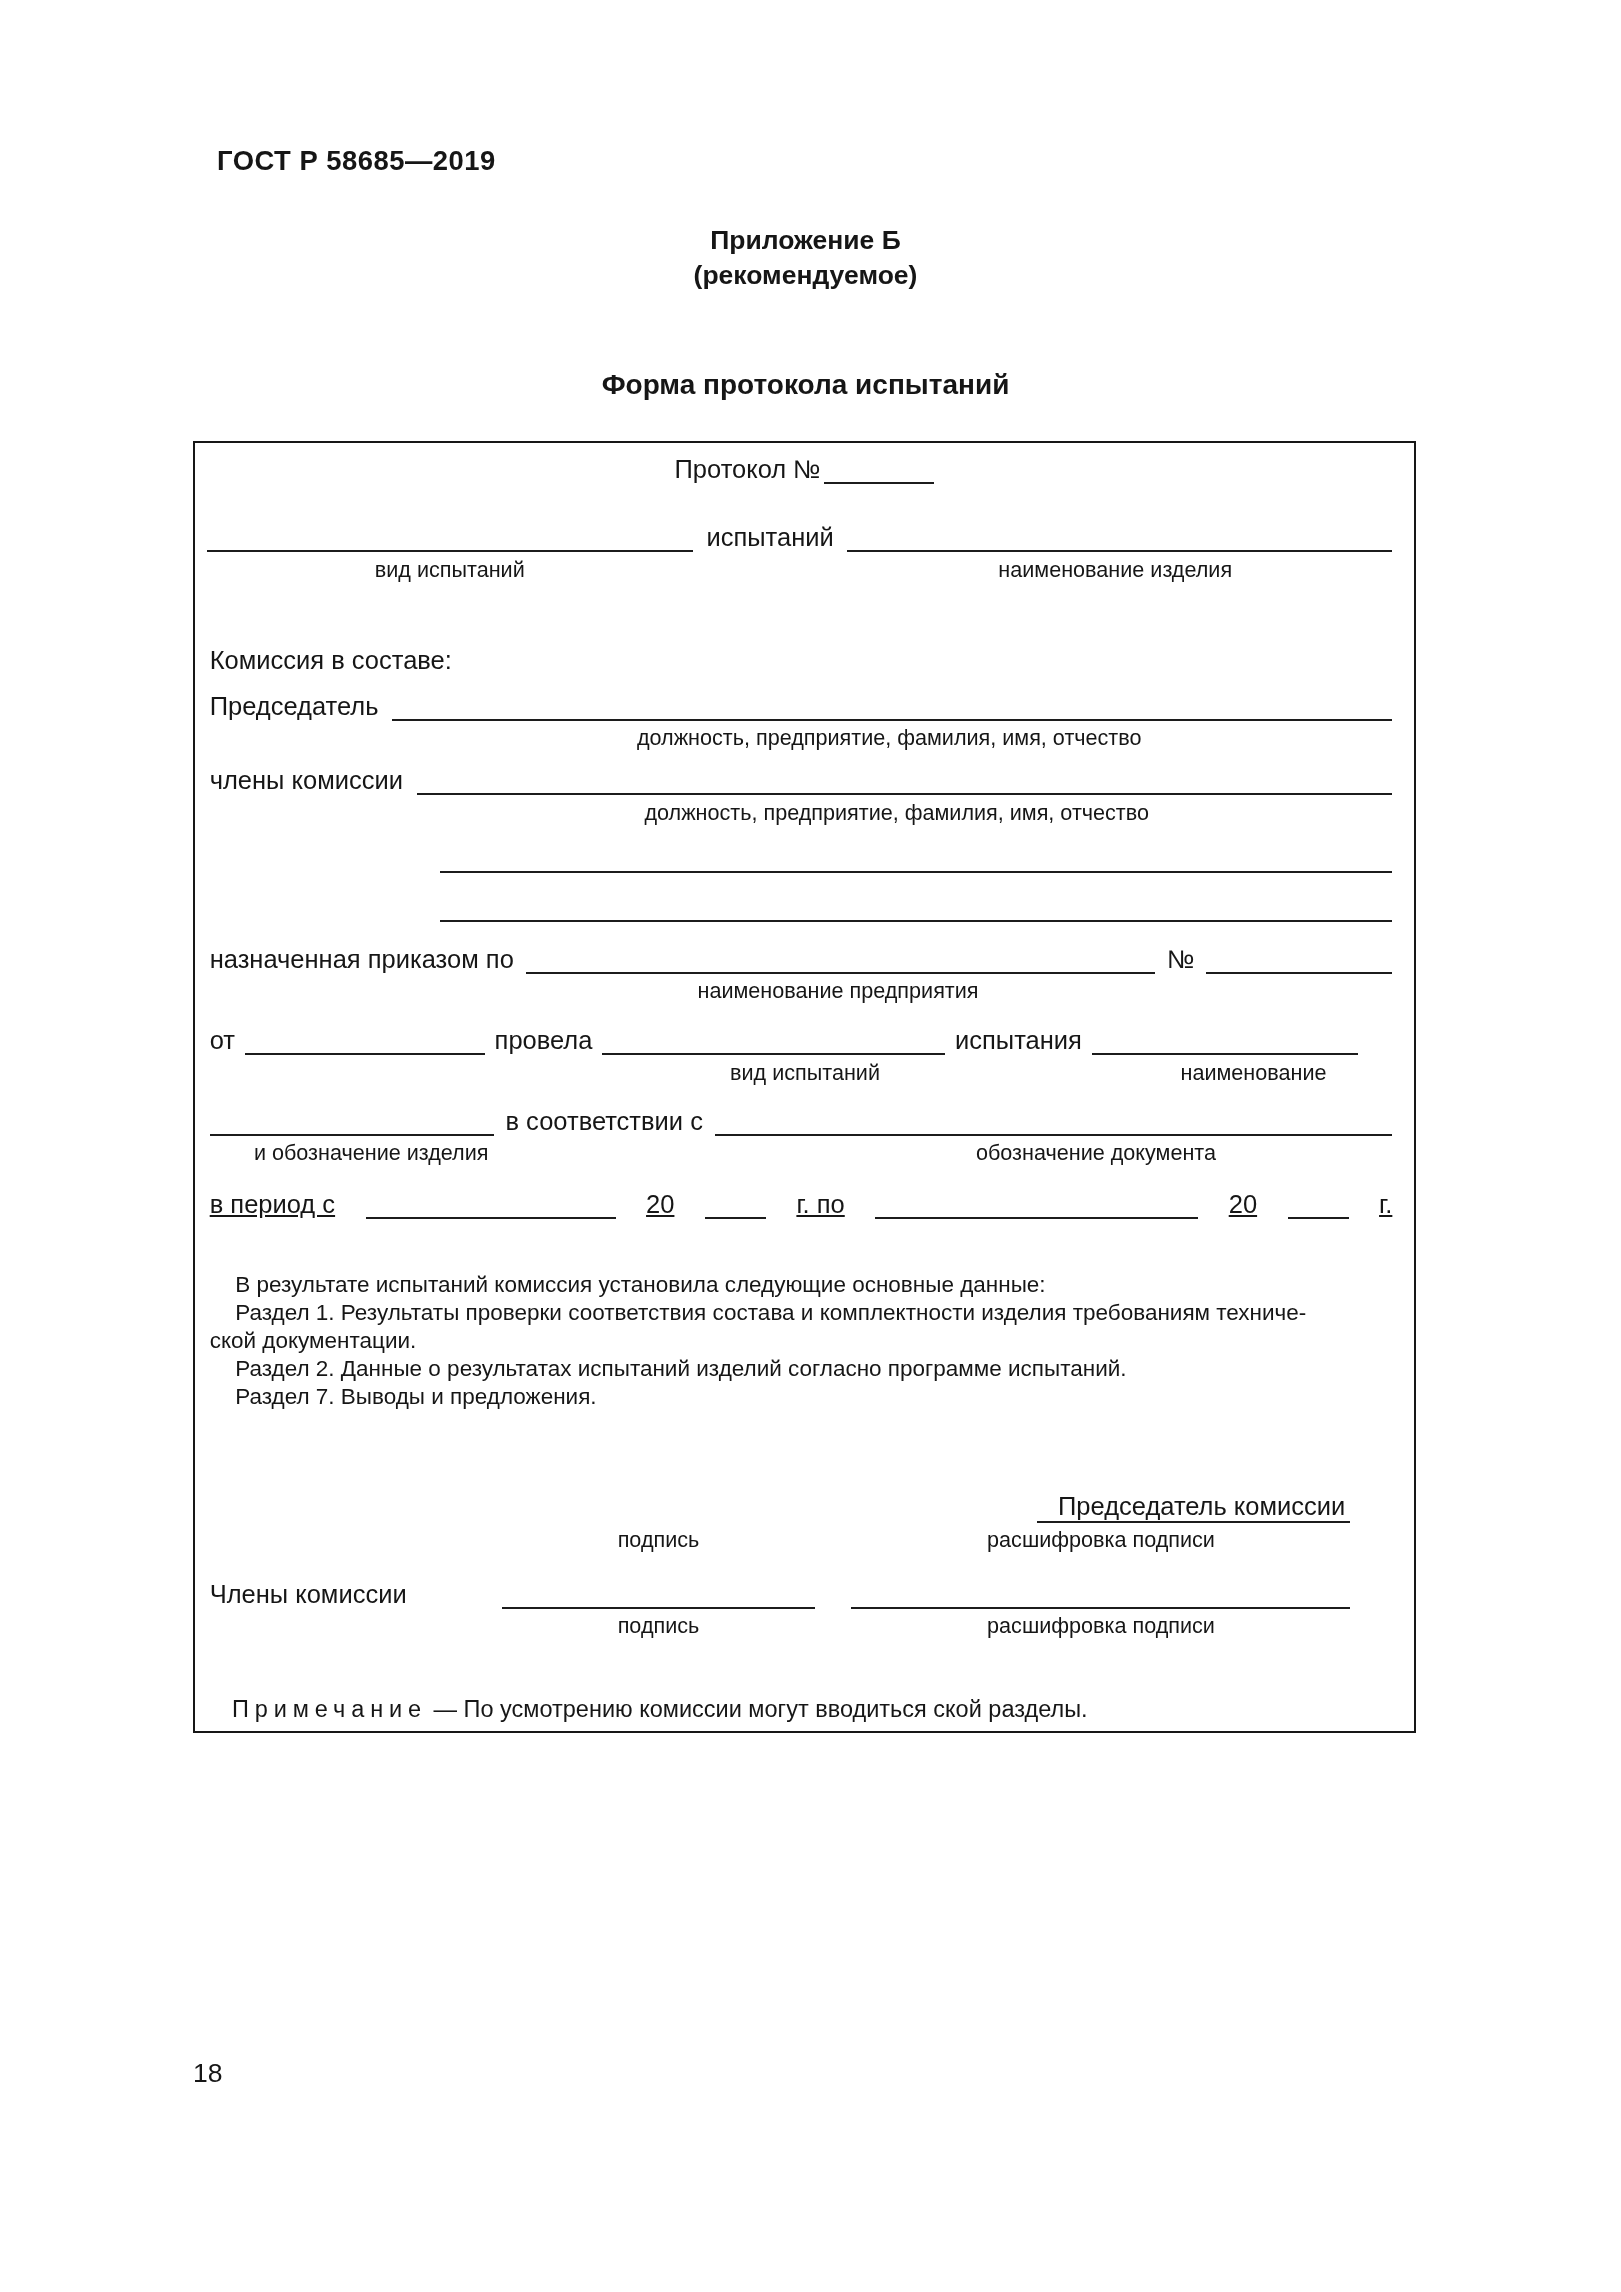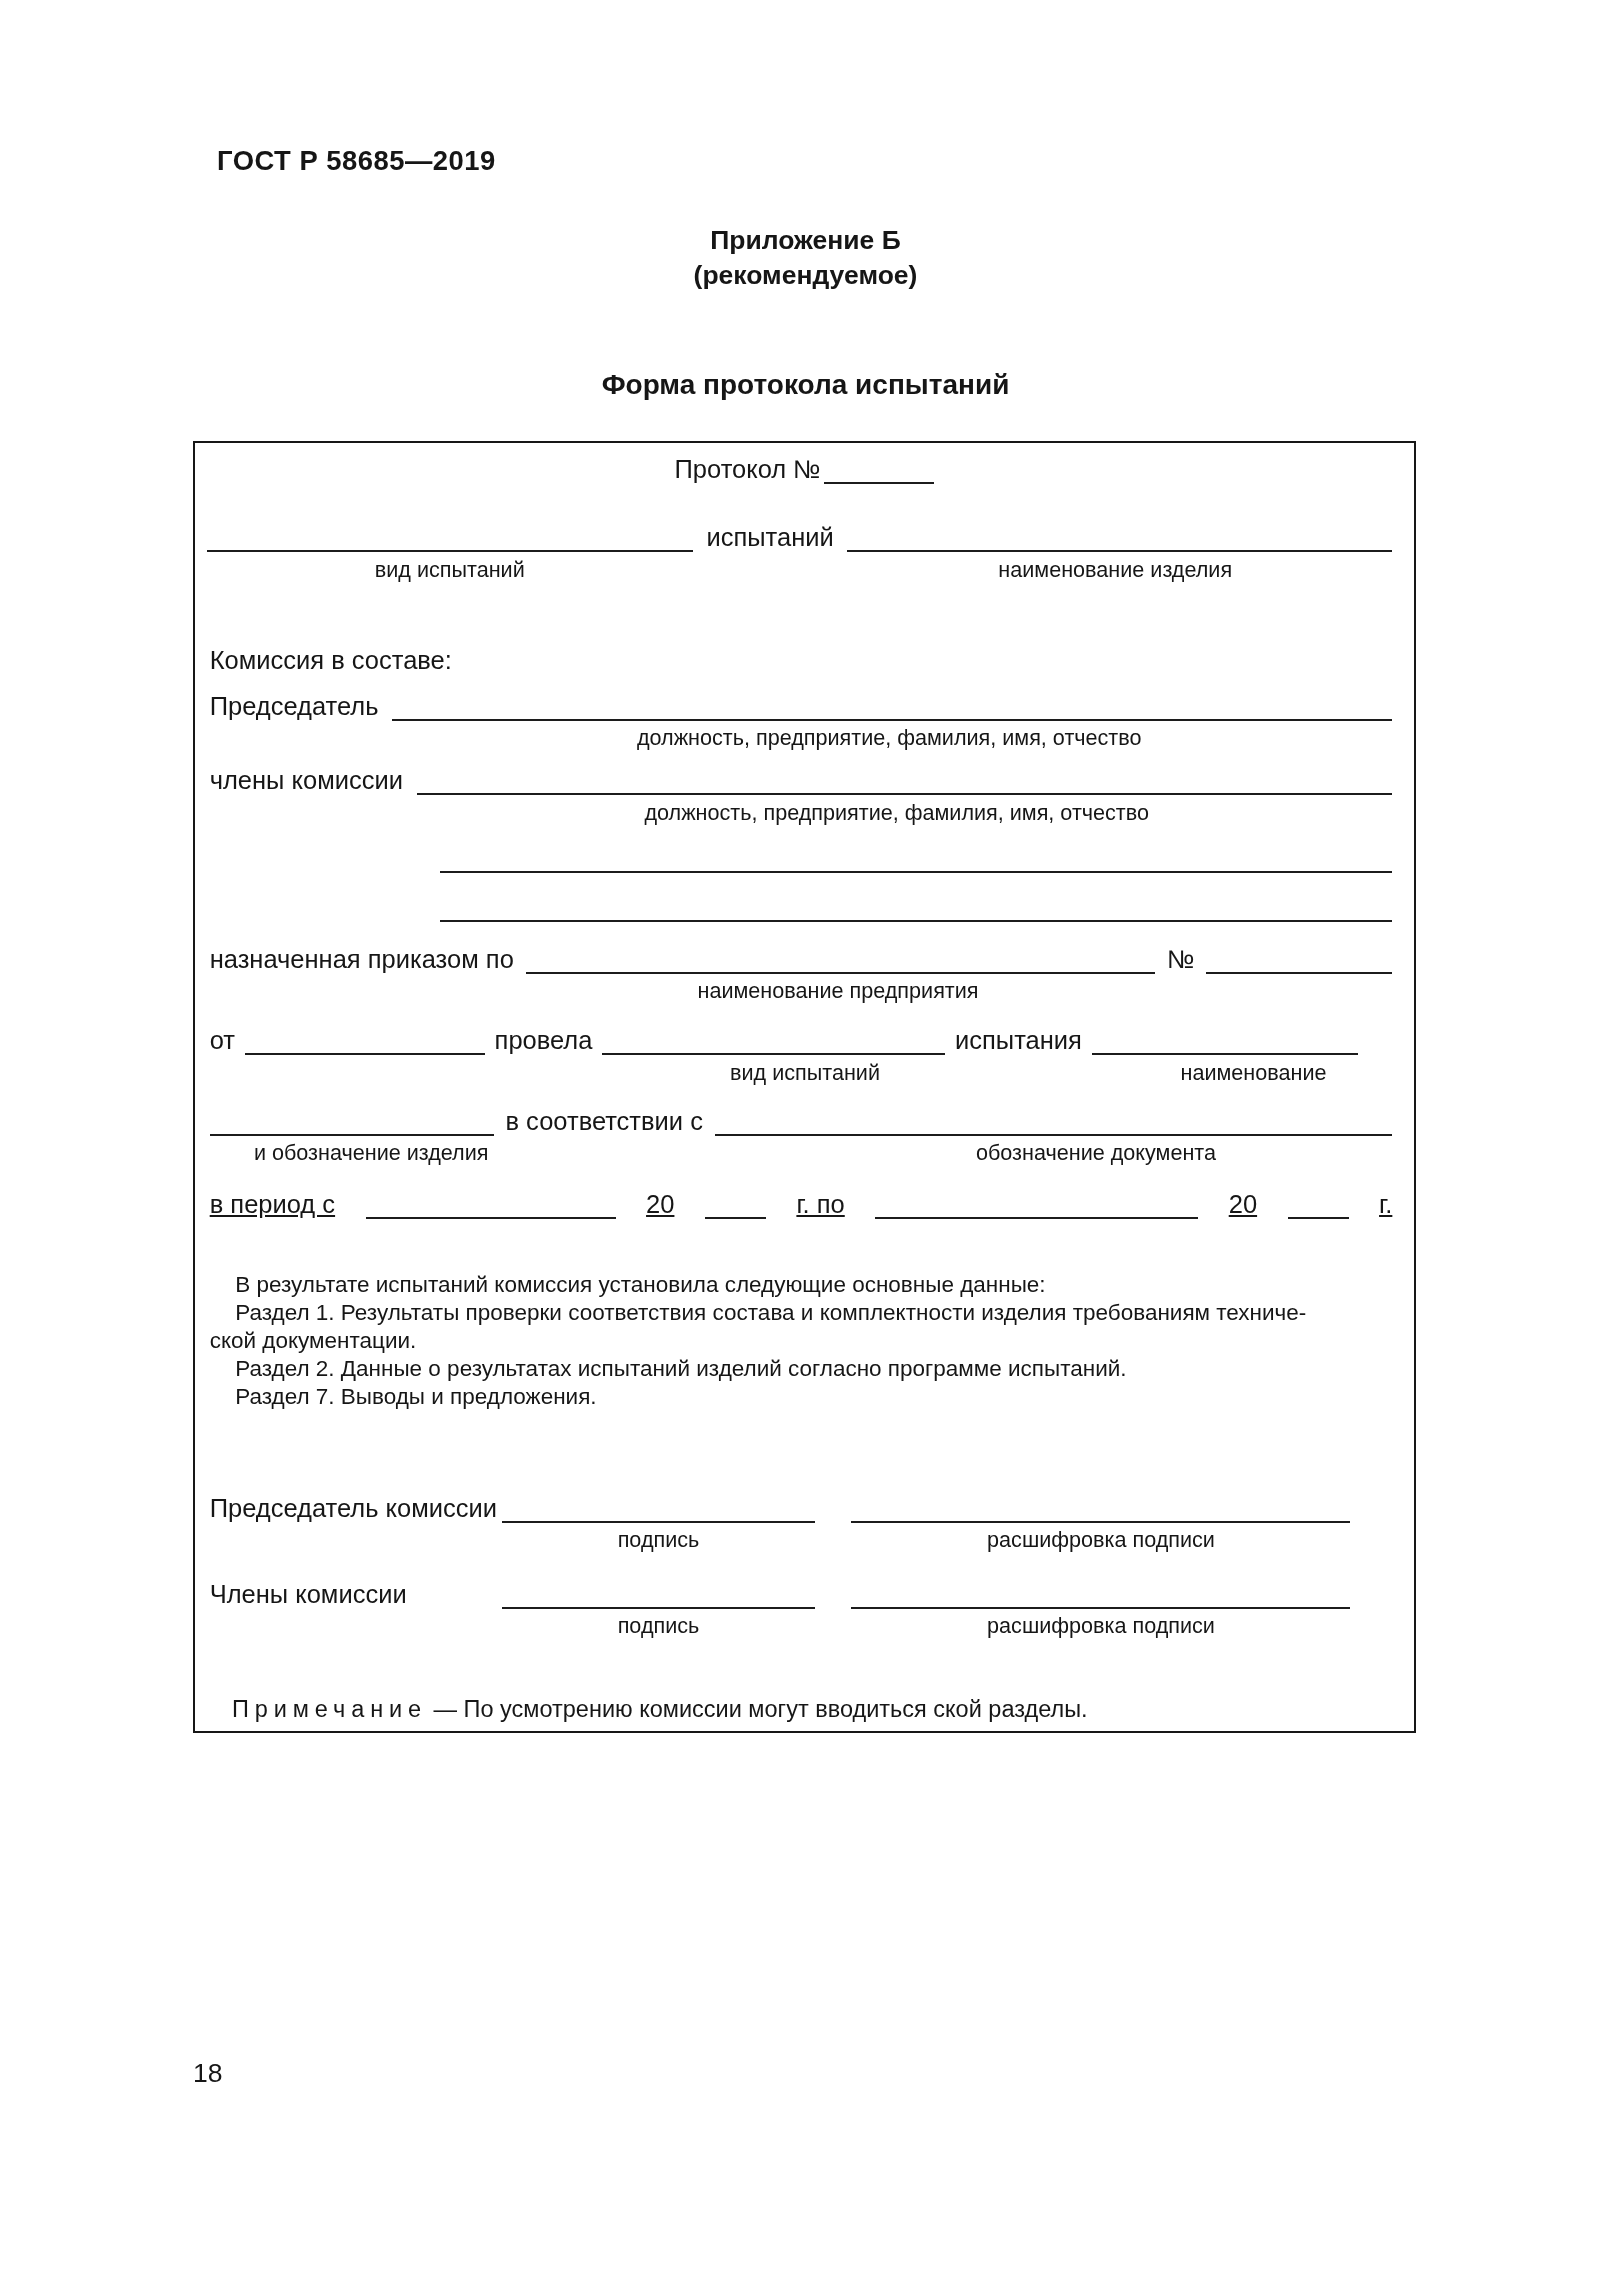--- a/index.html
+++ b/index.html
@@ -117,21 +117,21 @@
     </div>
 
     <div class="abs" style="top:821px;left:14.7px;right:11.8px;margin-top:7px;">
       <div class="pline ind">В результате испытаний комиссия установила следующие основные данные:</div>
       <div class="pline ind">Раздел 1. Результаты проверки соответствия состава и комплектности изделия требованиям техниче-</div>
       <div class="pline">ской документации.</div>
       <div class="pline ind">Раздел 2. Данные о результатах испытаний изделий согласно программе испытаний.</div>
       <div class="pline ind">Раздел 7. Выводы и предложения.</div>
     </div>
 
-    <div class="frow" style="top:1049px;left:14.7px;right:64px;height:31px;">
+    <div class="frow" style="top:1049px;left:14.7px;right:64px;height:31px;flex-direction:column;">
       <div style="width:292px;" class="lbl">Председатель комиссии</div>
       <div class="blank" style="width:313px;"></div>
       <div style="width:36px;"></div>
       <div class="blank" style="flex:1;"></div>
     </div>
     <div class="cap" style="top:1084px;left:307px;width:313px;">подпись</div>
     <div class="cap" style="top:1084px;left:656px;width:500px;">расшифровка подписи</div>
 
     <div class="frow" style="top:1135px;left:14.7px;right:64px;height:31px;">
       <div style="width:292px;" class="lbl">Члены комиссии</div>

